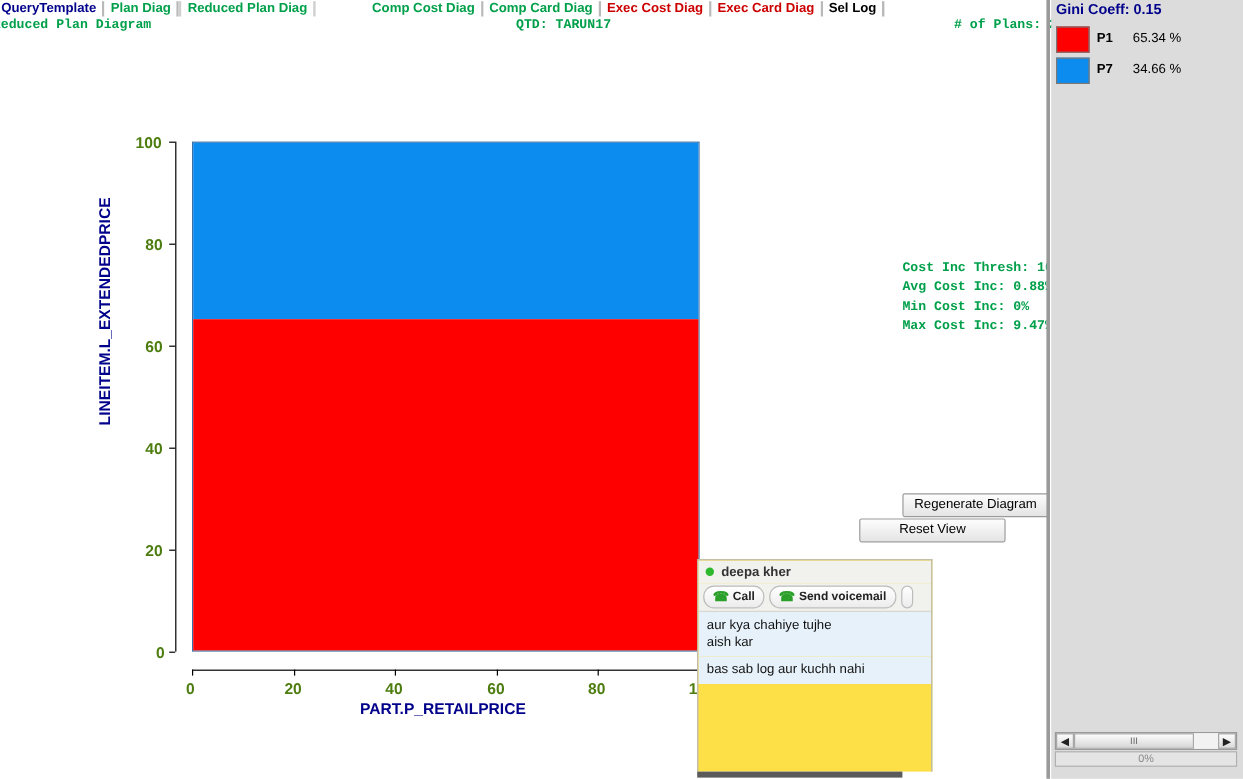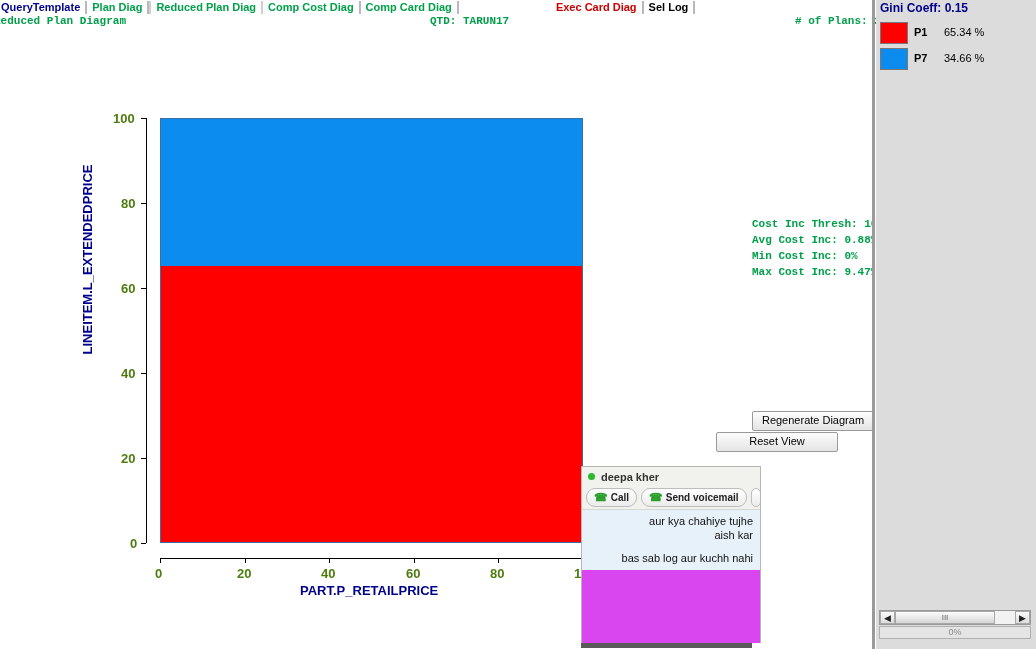--- a/index.html
+++ b/index.html
@@ -17,21 +17,21 @@
     color: #000;
   }
 
   
   #tabstrip {
     position: absolute;
     left: 0; top: 0;
     width: 1036px; height: 14px;
     background: #ffffff;
     display: flex;
-    align-items: center;
+    align-items: flex-end;
     overflow: hidden;
   }
   .tab {
     font-family: "Liberation Sans", sans-serif;
     font-size: 11px;
     font-weight: bold;
     line-height: 13px;
     padding: 0 5px;
     background: #ffffff;
     border-right: 2px solid #b9b9b9;
@@ -269,22 +269,22 @@
     font-size: 9px;
     color: #8a8a8a;
     text-align: center;
     line-height: 11px;
   }
 
   
   #chat-popup {
     position: absolute;
     left: 581px; top: 466px;
-    width: 180px; height: 177px;
-    background: #d946ef;
+    width: 196px; height: 177px;
+    background: #fde047;
     border: 1px solid #b6b6b6;
     border-bottom: none;
     box-sizing: border-box;
     overflow: hidden;
     font-family: "Liberation Sans", sans-serif;
   }
   #chat-head {
     height: 19px;
     background: #f1f1ee;
     display: flex;
@@ -327,21 +327,20 @@
     cursor: default;
   }
   .phone-glyph {
     color: #2aa02a;
     font-size: 11px;
     margin-right: 3px;
   }
   .chat-msg-block {
     background: #e6f1f9;
     padding: 4px 7px 5px 7px;
-    text-align: right;
   }
   .chat-msg-block .line {
     font-size: 11px;
     color: #111;
     line-height: 14px;
   }
   .chat-sender {
     background: #c2d0e8;
     font-size: 11px;
     font-weight: bold;
@@ -362,21 +361,21 @@
     background: #5a5a5a;
   }
 </style>
 </head>
 <body>
 
 <div id="tabstrip">
   <div class="tab first" style="color:#00008b;"><span>QueryTemplate</span></div>
   <div class="tab" style="color:#00a04a;"><span>Plan Diag</span></div>
   <div class="tab active" style="color:#00a04a;"><span>Reduced Plan Diag</span></div>
-  <div class="tab" style="color:#00a04a;"><span>Comp Cost Diag</span></div>
+  <div class="tab" style="color:#00a04a;margin-left:42px;"><span>Comp Cost Diag</span></div>
   <div class="tab" style="color:#00a04a;"><span>Comp Card Diag</span></div>
   <div class="tab" style="color:#cc0000;margin-top:32px;"><span>Exec Cost Diag</span></div>
   <div class="tab" style="color:#cc0000;"><span>Exec Card Diag</span></div>
   <div class="tab" style="color:#000000;"><span>Sel Log</span></div>
 </div>
 
 <div id="headerline">
   <div id="diagram-title" class="mono">Reduced Plan Diagram</div>
   <div id="qtd-label" class="mono">QTD: TARUN17</div>
   <div id="numplans-label" class="mono"># of Plans: 2</div>

